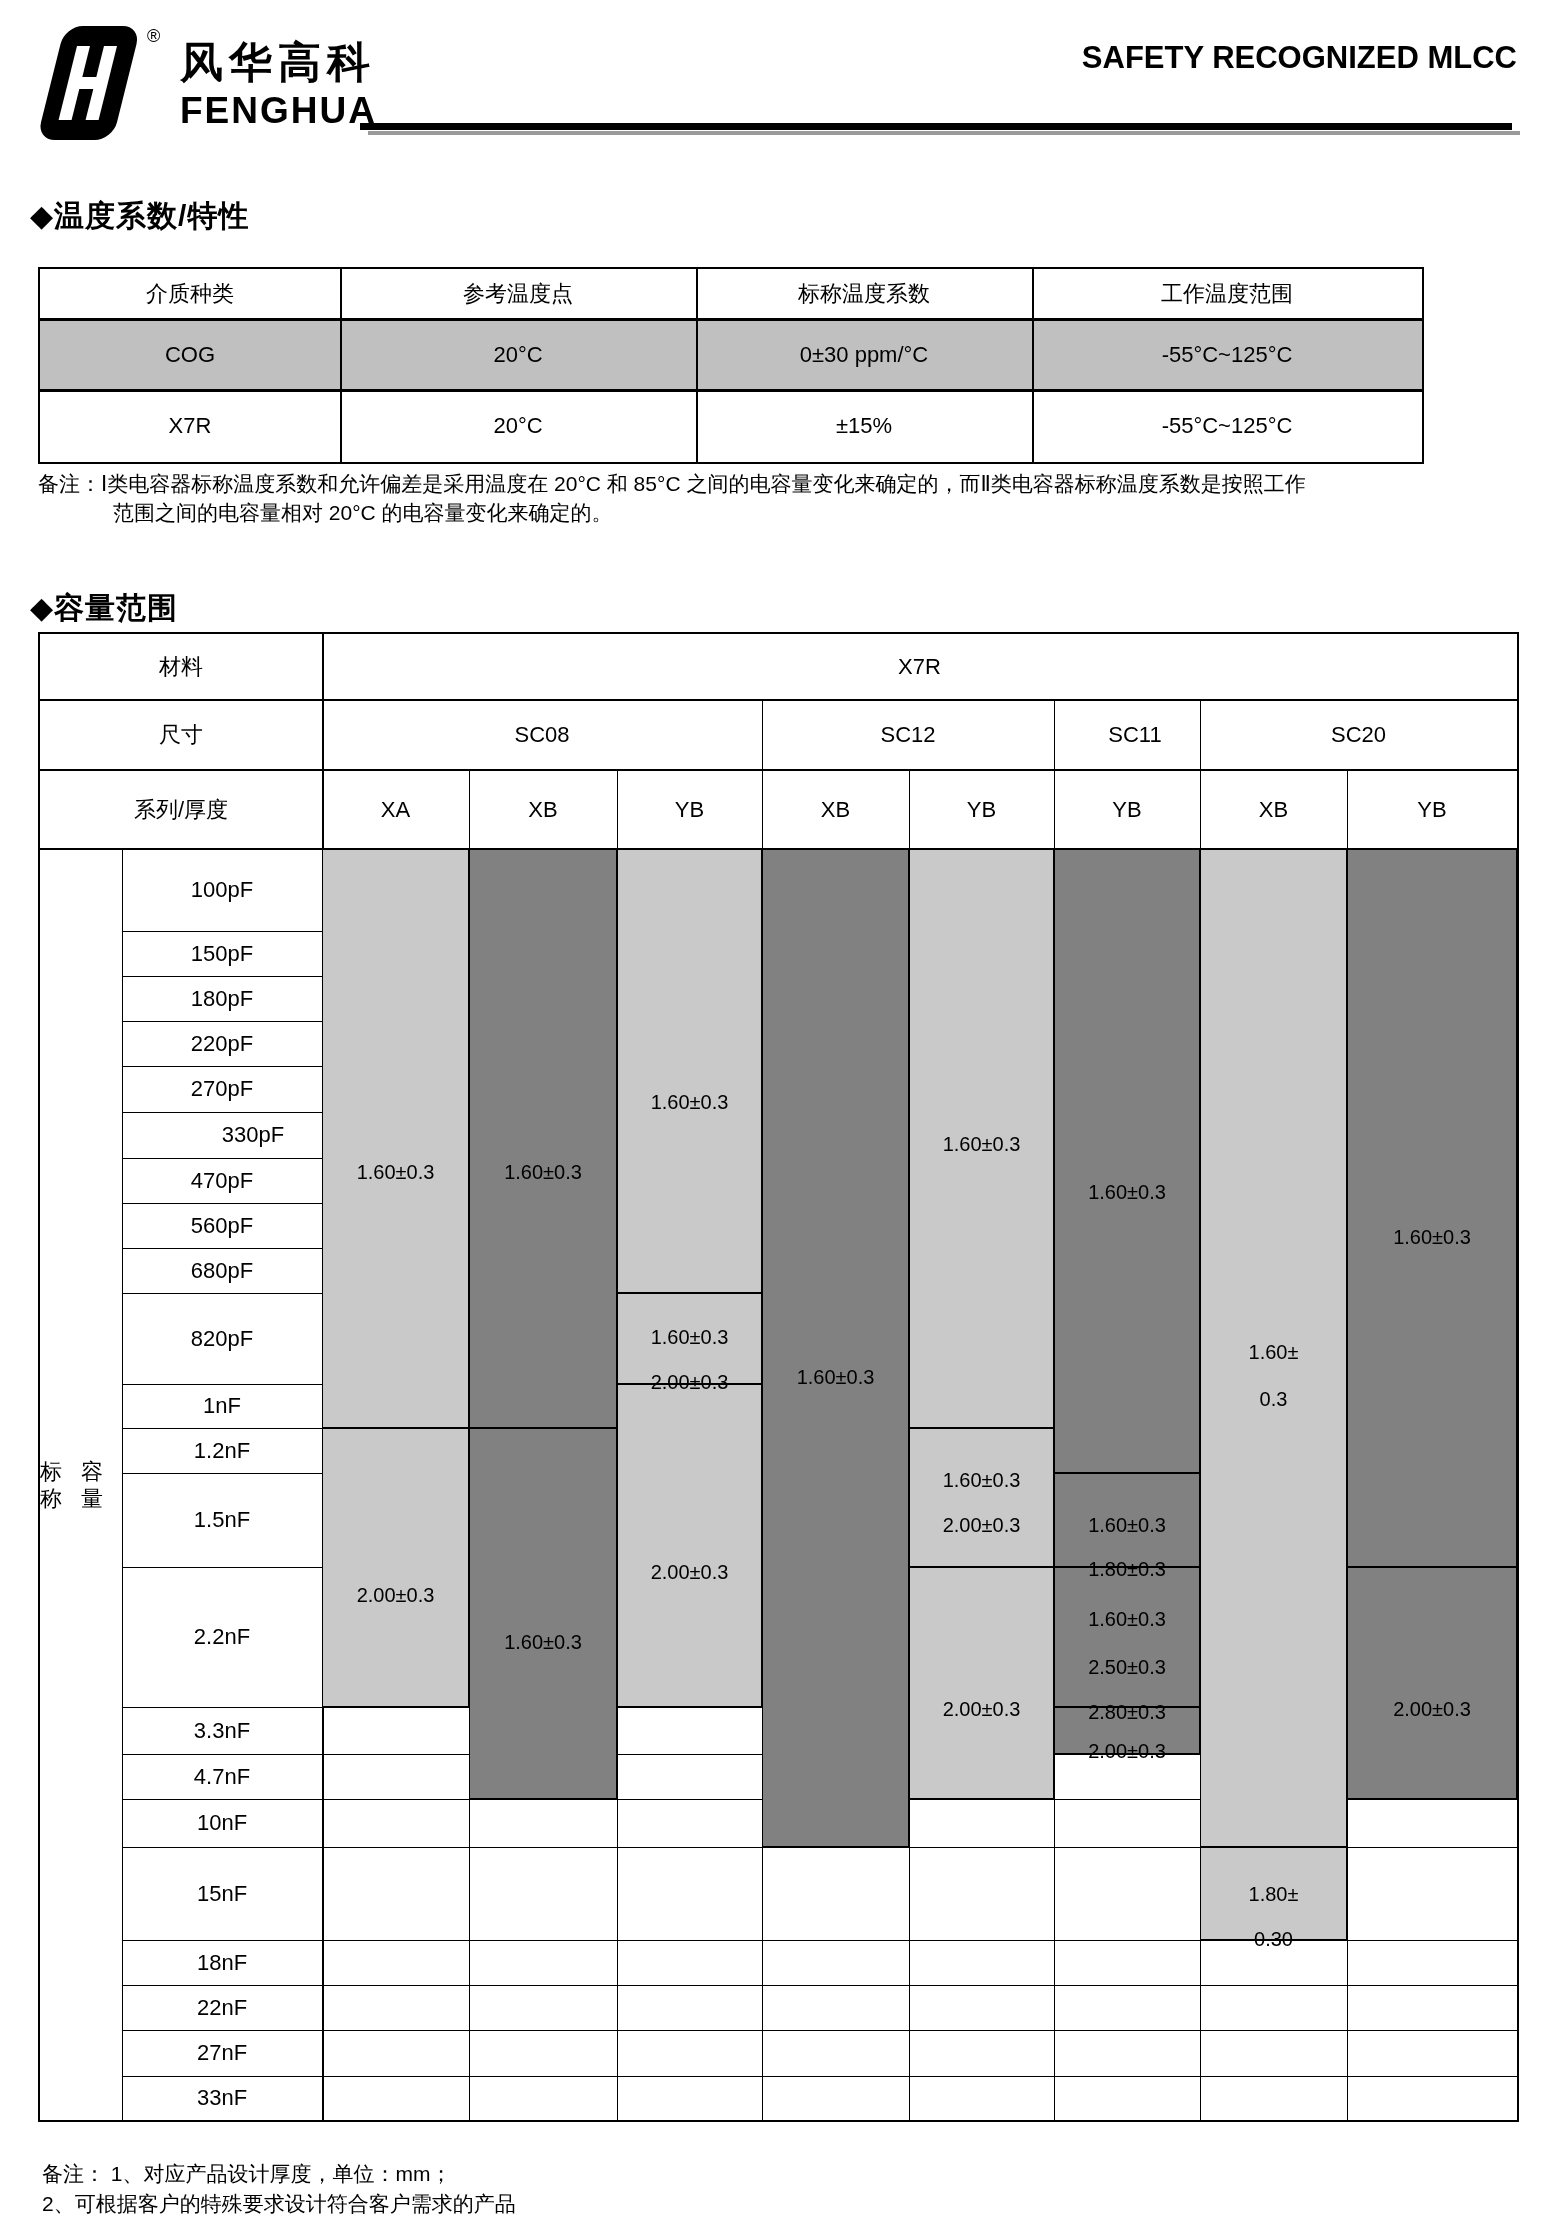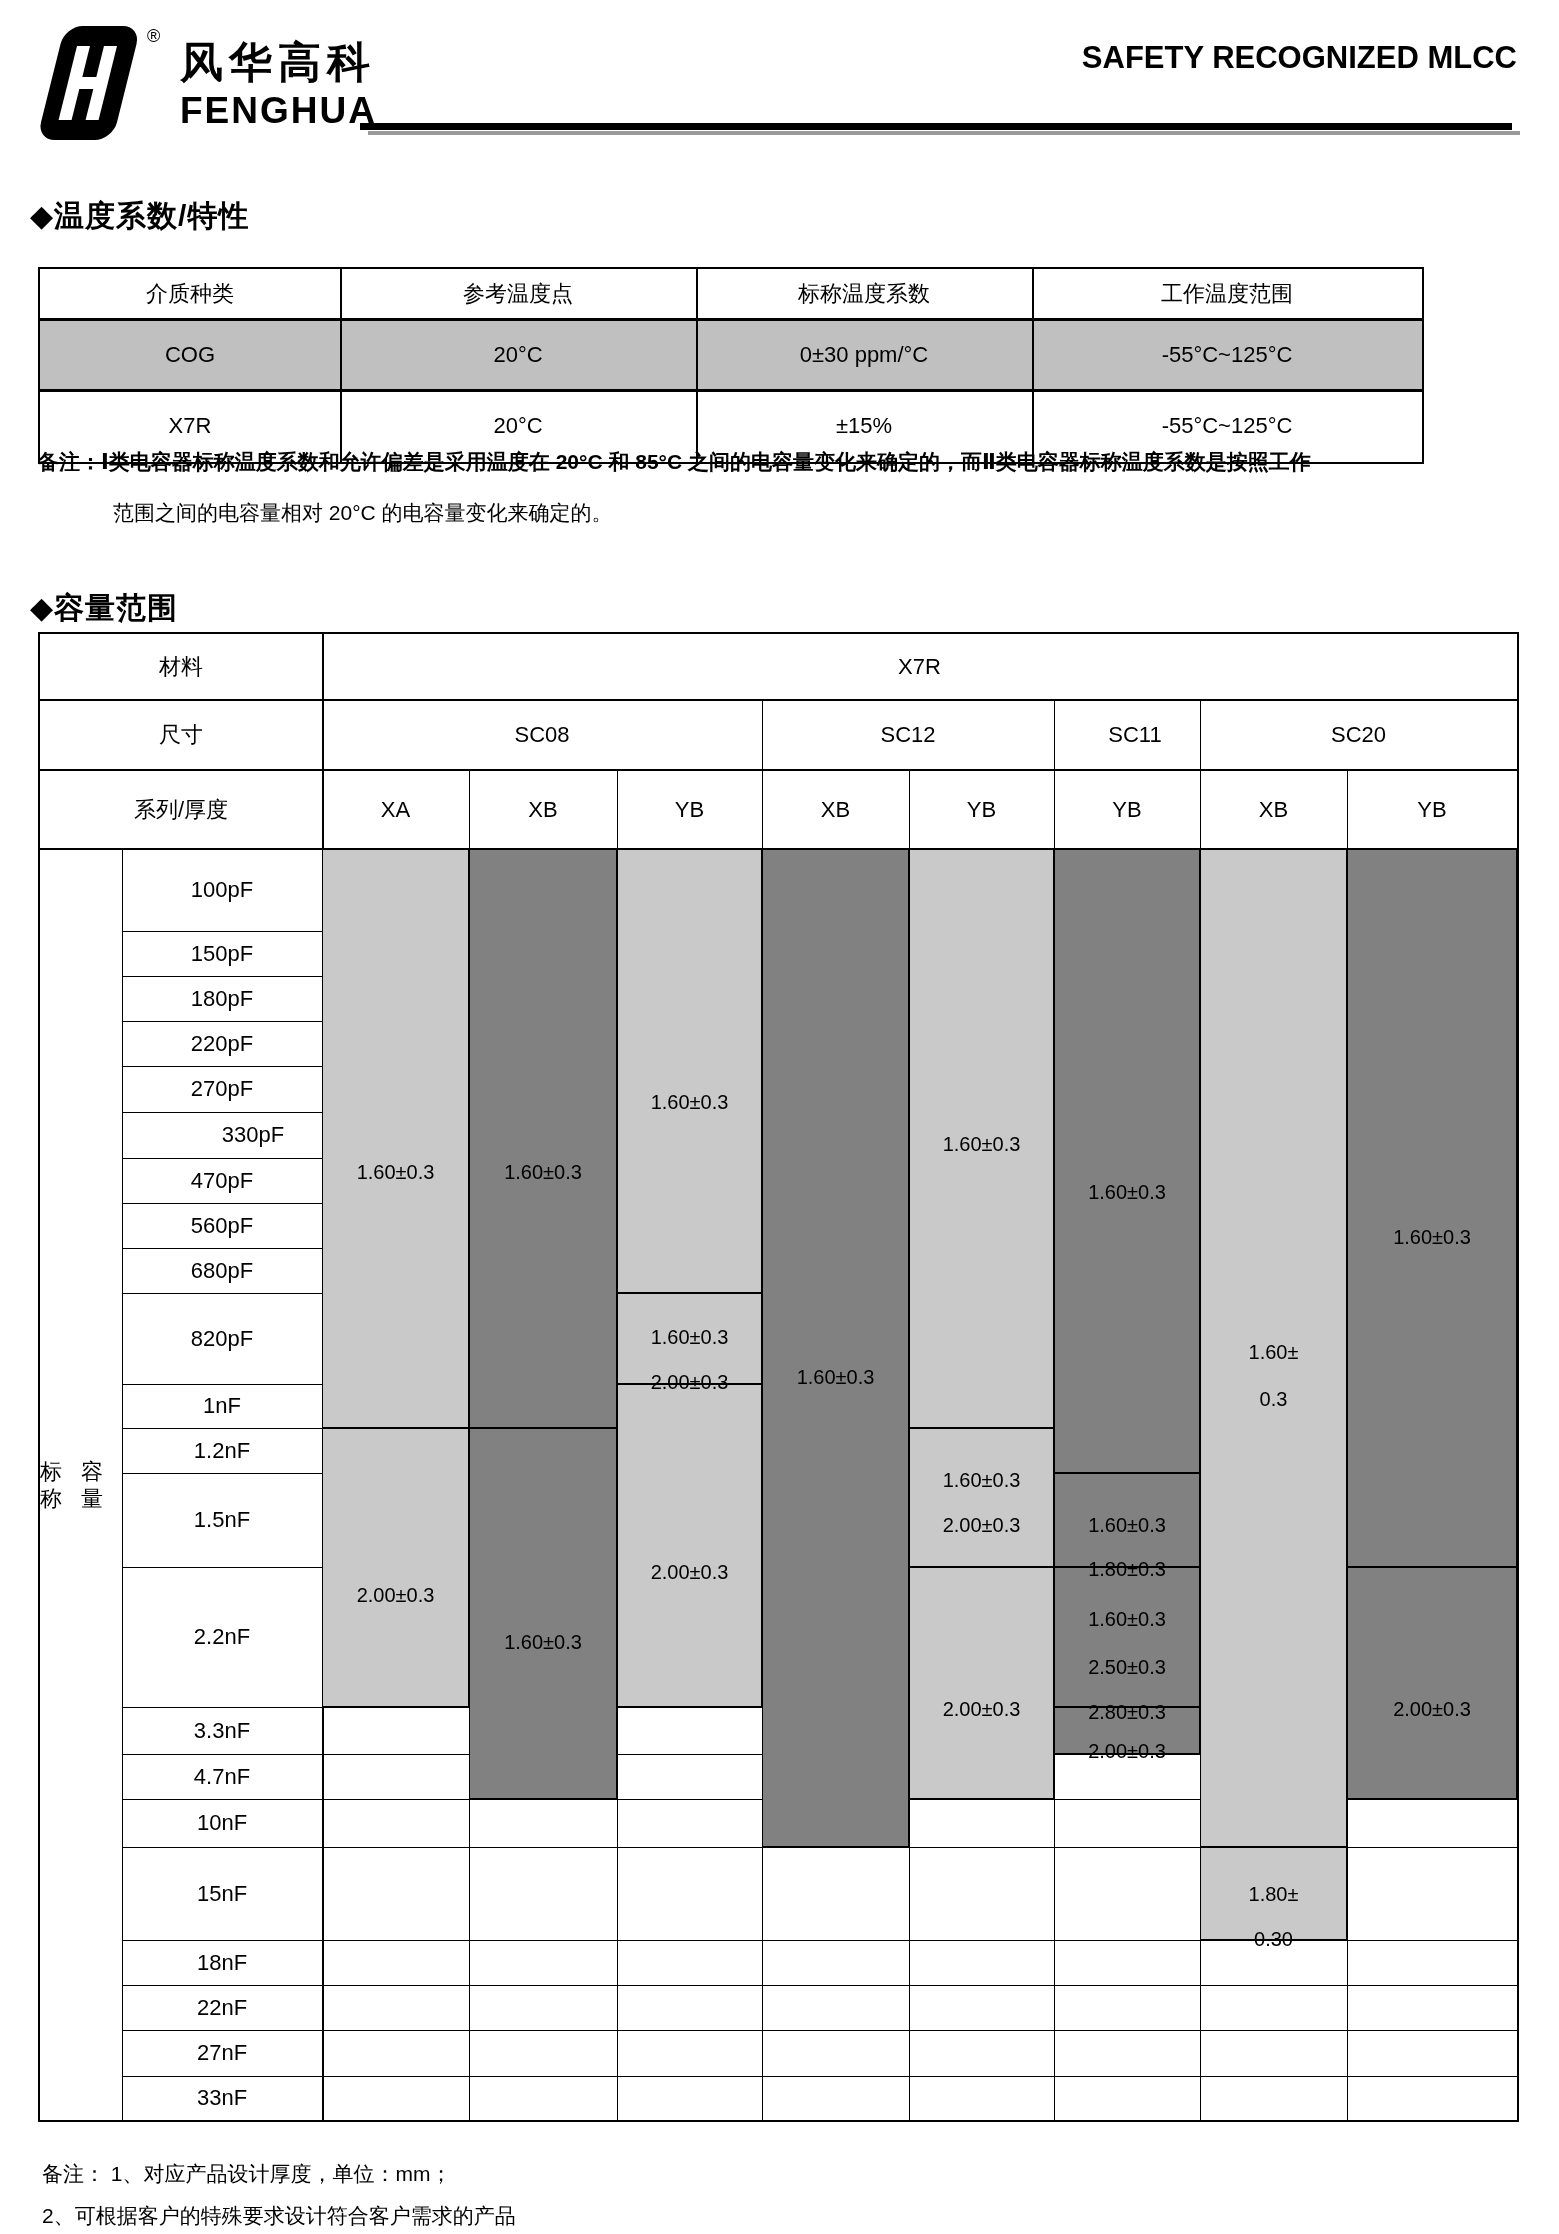--- a/index.html
+++ b/index.html
@@ -64,21 +64,21 @@
       <div class="cell" style="left: 0px; top: 50px; width: 300px; height: 71px; z-index: 2;">COG</div>
       <div class="cell" style="left: 300px; top: 50px; width: 356px; height: 71px; z-index: 2;">20°C</div>
       <div class="cell" style="left: 656px; top: 50px; width: 336px; height: 71px; z-index: 2;">0±30   ppm/°C</div>
       <div class="cell" style="left: 992px; top: 50px; width: 390px; height: 71px; z-index: 2;">-55°C~125°C</div>
       <div class="cell" style="left: 0px; top: 121px; width: 300px; height: 72px; z-index: 2;">X7R</div>
       <div class="cell" style="left: 300px; top: 121px; width: 356px; height: 72px; z-index: 2;">20°C</div>
       <div class="cell" style="left: 656px; top: 121px; width: 336px; height: 72px; z-index: 2;">±15%</div>
       <div class="cell" style="left: 992px; top: 121px; width: 390px; height: 72px; z-index: 2;">-55°C~125°C</div>
     </div>
   <div id="note1">
-      <div class="note" style="left: 38px; top: 448px; font-weight: bold;">备注：Ⅰ类电容器标称温度系数和允许偏差是采用温度在 20°C 和 85°C 之间的电容量变化来确定的，而Ⅱ类电容器标称温度系数是按照工作</div>
+      <div class="note" style="left: 38px; top: 470px;">备注：Ⅰ类电容器标称温度系数和允许偏差是采用温度在 20°C 和 85°C 之间的电容量变化来确定的，而Ⅱ类电容器标称温度系数是按照工作</div>
       <div class="note" style="left: 113px; top: 499px;">范围之间的电容量相对 20°C 的电容量变化来确定的。</div>
     </div>
 
   <div class="sec-title" style="top:588px;">◆容量范围</div>
   <div id="cap" class="tbl" style="left:38px;top:632px;width:1477px;height:1486px;">
       <div class="hline" style="left: 0px; top: 65px; width: 1477px; height: 2px;"></div>
       <div class="hline" style="left: 0px; top: 135px; width: 1477px; height: 2px;"></div>
       <div class="hline" style="left: 0px; top: 214px; width: 1477px; height: 2px;"></div>
       <div class="hline" style="left: 82px; top: 297px; width: 1395px; height: 1px;"></div>
       <div class="hline" style="left: 82px; top: 342px; width: 1395px; height: 1px;"></div>
@@ -193,16 +193,16 @@
       <div class="block" style="left: 1160px; top: 1213px; width: 147px; height: 93px; background: rgb(201, 201, 201); z-index: 2;"></div>
       <div class="val" style="left: 1160px; top: 1227px; width: 147px;">1.80±</div>
       <div class="val" style="left: 1160px; top: 1272px; width: 147px;">0.30</div>
       <div class="block" style="left: 1307px; top: 215px; width: 170px; height: 718px; background: rgb(129, 129, 129); z-index: 2;"></div>
       <div class="val" style="left: 1307px; top: 570px; width: 170px;">1.60±0.3</div>
       <div class="block" style="left: 1307px; top: 933px; width: 170px; height: 232px; background: rgb(129, 129, 129); z-index: 2;"></div>
       <div class="val" style="left: 1307px; top: 1042px; width: 170px;">2.00±0.3</div>
     </div>
   <div id="note2">
       <div class="note" style="left: 42px; top: 2160px;">备注：  1、对应产品设计厚度，单位：mm；</div>
-      <div class="note" style="left: 42px; top: 2190px; margin-top: 12px;">2、可根据客户的特殊要求设计符合客户需求的产品</div>
+      <div class="note" style="left: 42px; top: 2190px;">2、可根据客户的特殊要求设计符合客户需求的产品</div>
     </div>
 
 </div>
 
 </body></html>

